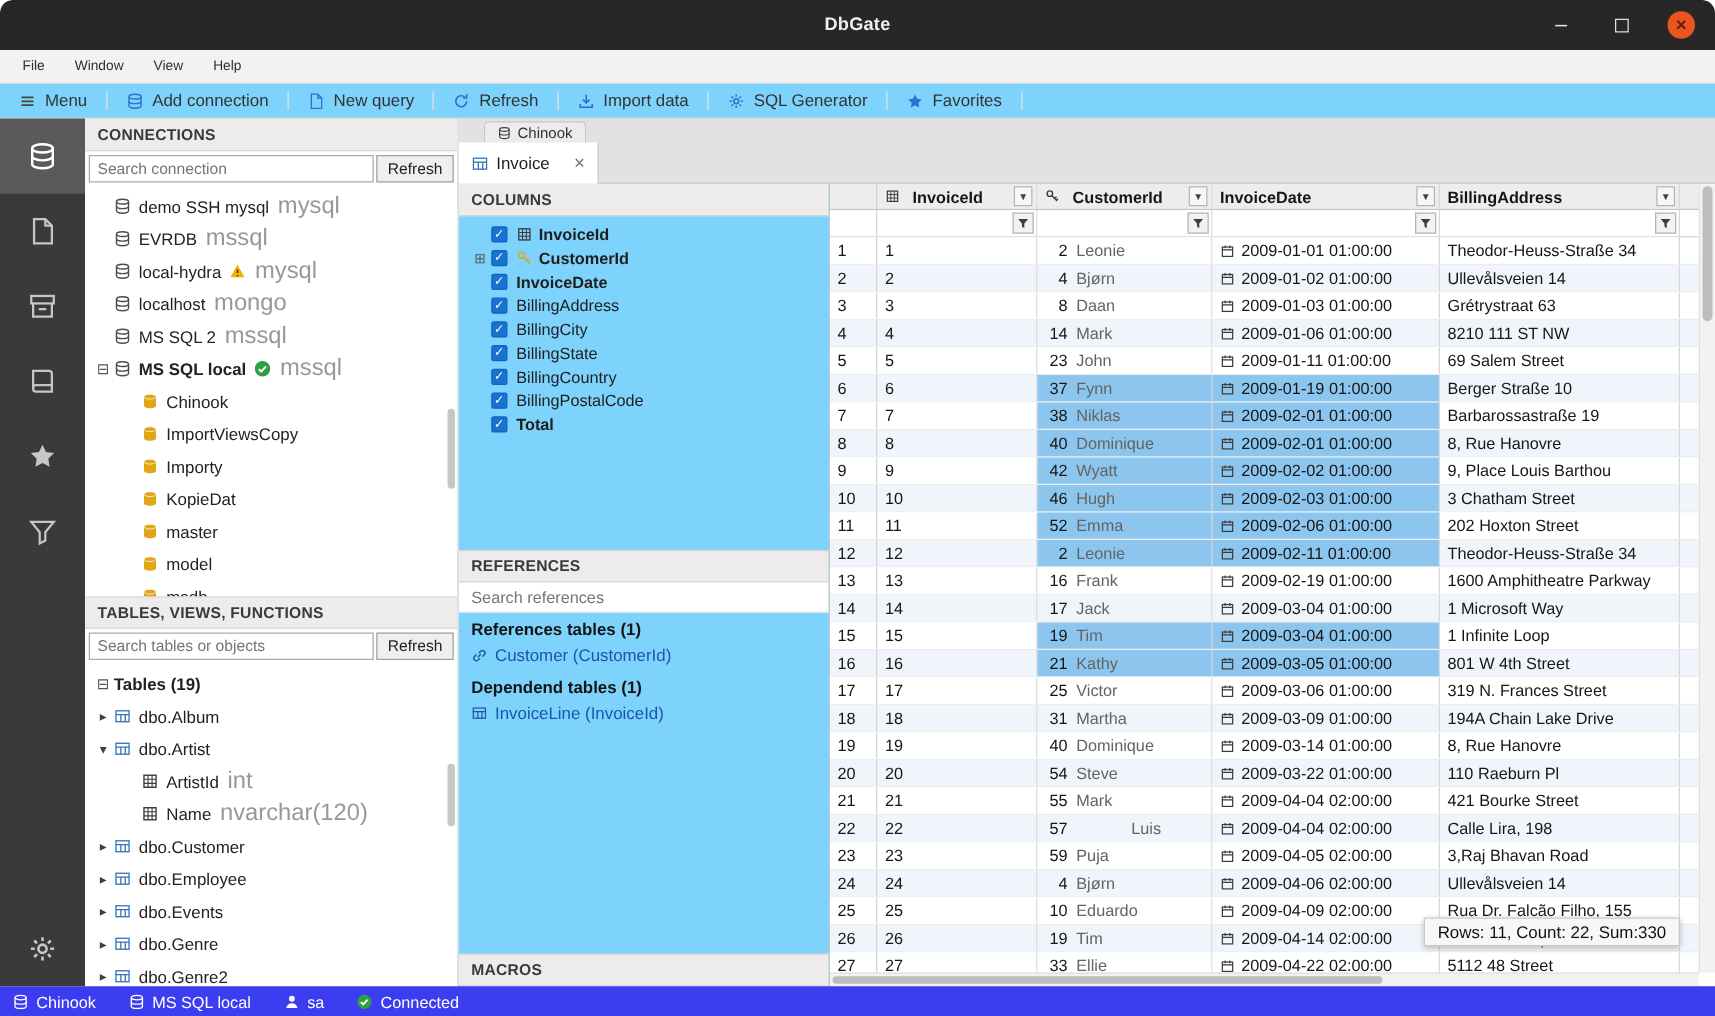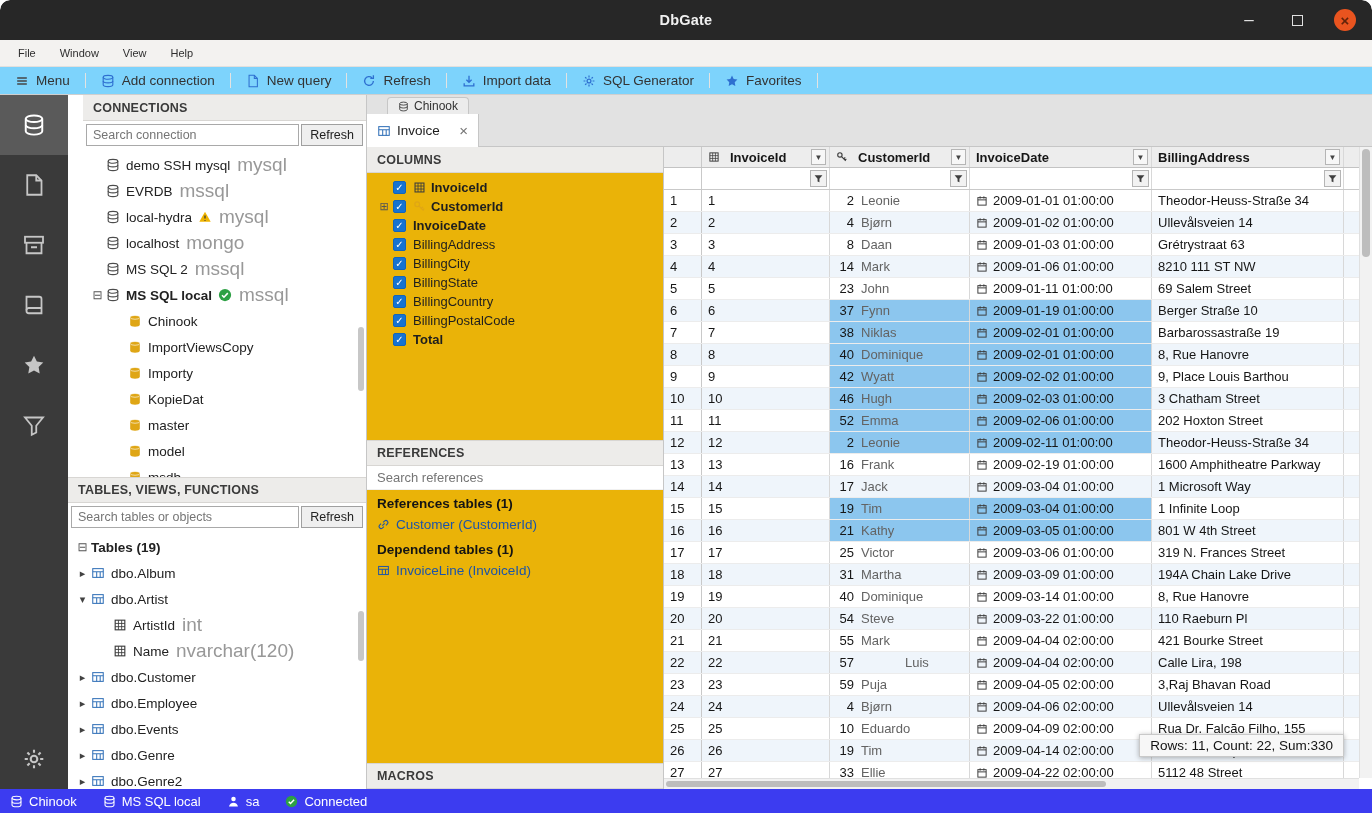--- a/index.html
+++ b/index.html
@@ -39,21 +39,21 @@
   .strip-item{height:60px;display:flex;align-items:center;justify-content:center;color:#c6c6c6;}
   .strip-item.active{background:#5a5a5a;color:#fff;}
   .strip-spacer{flex:1;}
 
   .leftpanel{width:299px;flex:none;background:#fff;border-right:1px solid #c6c6c6;display:flex;flex-direction:column;}
   .panel-header{height:26px;background:#edecea;border-bottom:1px solid #d8d6d3;display:flex;align-items:center;padding:0 10px;font-size:12.5px;font-weight:bold;color:#3a3a3a;flex:none;letter-spacing:.2px;}
   .panel-header.topline{border-top:1px solid #d8d6d3;}
   .search-row{display:flex;align-items:center;padding:3px;flex:none;}
   .search-row input{flex:1;height:22px;border:1px solid #a9a9a9;padding:0 6px;font-size:12.5px;color:#333;min-width:0;outline:none;background:#fff;}
   .btn{height:22px;padding:0 8px;background:#efefef;border:1px solid #a0a0a0;font-size:12.5px;color:#222;display:flex;align-items:center;margin-left:2px;font-family:inherit;}
-  .conn-section{height:382px;display:flex;flex-direction:column;flex:none;margin-left:15px;}
+  .conn-section{height:382px;display:flex;flex-direction:column;flex:none;}
   .tables-section{flex:1;display:flex;flex-direction:column;overflow:hidden;}
 
   
   .tree{flex:1;overflow:hidden;padding-top:3px;position:relative;}
   .trow{height:26px;display:flex;align-items:center;padding-left:6px;font-size:13.5px;color:#222;white-space:nowrap;}
   .trow .exp{width:17px;flex:none;text-align:center;font-size:12px;color:#555;}
   .trow .exp.chev{font-size:11px;color:#424242;}
   .trow .ic{margin-right:6px;}
   .trow.depth1{padding-left:28px;}
   .trow.bold .tlabel{font-weight:bold;}
@@ -64,21 +64,21 @@
   
   .main{flex:1;display:flex;flex-direction:column;overflow:hidden;background:#fff;}
   .tabstrip{height:52px;background:#e2e2e2;border-bottom:1px solid #c6c6c6;position:relative;flex:none;}
   .grouptab{position:absolute;left:20px;top:2px;height:17px;display:flex;align-items:center;gap:5px;padding:0 10px;background:#ececec;border:1px solid #c6c6c6;border-bottom:none;border-radius:4px 4px 0 0;font-size:12px;color:#333;}
   .grouptab .ic svg{width:11px;height:11px;}
   .tab{position:absolute;left:0;top:19px;height:33px;width:112px;background:#fff;border-right:1px solid #c6c6c6;display:flex;align-items:center;padding:0 10px;gap:6px;font-size:13.5px;color:#1c1c1c;}
   .tab .ic{color:#3573b9;}
   .tab-close{margin-left:auto;color:#757575;font-size:15px;line-height:1;}
 
   .workarea{flex:1;display:flex;overflow:hidden;}
-  .manager{width:297px;flex:none;border-right:1px solid #c6c6c6;display:flex;flex-direction:column;background:#eab308;overflow:hidden;}
+  .manager{width:297px;flex:none;border-right:1px solid #c6c6c6;display:flex;flex-direction:column;background:#7dd3fc;overflow:hidden;}
   .m-colsec{height:293px;flex:none;display:flex;flex-direction:column;overflow:hidden;}
   .m-refsec{flex:1;display:flex;flex-direction:column;overflow:hidden;}
   .columns-list{flex:1;overflow:hidden;padding-top:5px;}
   .col-row{height:19px;display:flex;align-items:center;padding-left:8px;font-size:13px;color:#1e1e1e;white-space:nowrap;}
   .col-row .exp{width:18px;flex:none;text-align:center;font-size:11px;color:#555;}
   .cb{width:13px;height:13px;background:#1673d1;border:1px solid #1265ba;border-radius:2px;color:#fff;font-size:10px;line-height:11px;text-align:center;margin-right:7px;flex:none;}
   .col-row .ic{margin-right:5px;}
   .col-row .ic svg{width:13px;height:13px;}
   .col-label.bold{font-weight:bold;}
   .ref-search{height:24px;border:none;border-bottom:1px solid #f0f0f0;padding:0 10px;font-size:13px;width:100%;outline:none;color:#333;}

